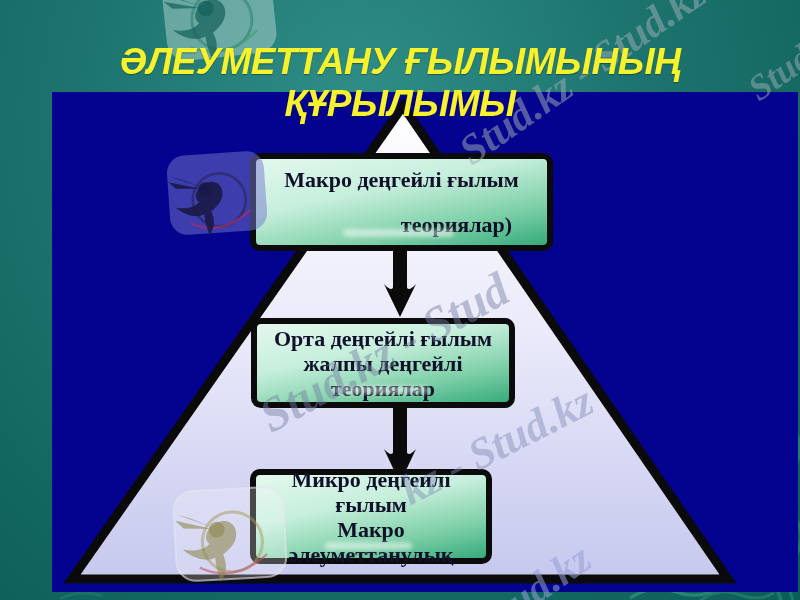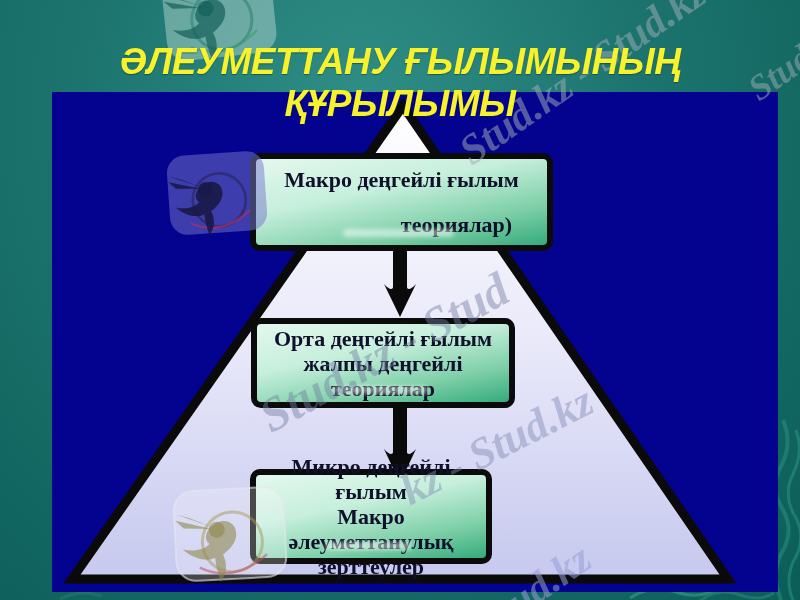--- a/index.html
+++ b/index.html
@@ -13,21 +13,21 @@
   
   .title{
     position:absolute;top:41px;left:0;width:100%;text-align:center;z-index:30;
     font-size:37px;font-weight:700;letter-spacing:-0.5px;color:#f7f22b;
     text-shadow:0 1px 1px rgba(0,40,40,.45);
     font-style:italic;
   }
   
   .panel{
     position:absolute;left:52px;top:92px;width:726px;height:500px;
-    background:#04038f;z-index:2;
+    background:#04038f;z-index:2;padding-left:20px;
   }
   .pyr{position:absolute;left:0;top:0;}
   
   .box{
     position:absolute;box-sizing:border-box;z-index:10;
     border:6px solid #0b0b0b;border-radius:10px;
     background:linear-gradient(168deg,#e4f8ee 0%,#c6efdc 38%,#7fd0a9 72%,#35ab7c 100%);
     display:flex;flex-direction:column;justify-content:center;
     font-family:"Liberation Serif","DejaVu Serif",serif;font-weight:700;
     font-size:22px;line-height:25px;color:#10102a;text-align:center;
@@ -115,21 +115,20 @@
       <div>жалпы деңгейлі теориялар</div>
     </div>
 
     <svg class="arrow a2" width="40" height="78" viewBox="0 0 40 78">
       <path d="M13,0 H27 V46 C27,49 31,49 36,43 L20,77 L4,43 C9,49 13,49 13,46 Z" fill="#0a0a0a"></path>
     </svg>
 
     <div class="box box3">
       <div>Микро деңгейлі ғылым</div>
       <div>Макро әлеуметтанулық</div>
-      <div>зерттеулер</div>
     </div>
   </div>
 
   <div class="wm wm1">Stud.kz - Stud.kz</div>
   <div class="wm wm2">Stud.kz - Stud</div>
   <div class="wm wm3">kz - Stud.kz</div>
   <div class="wm wm4">Stud.kz</div>
   <div class="wm wm5">Stud.kz</div>
 
   <svg class="logo logo1" viewBox="0 0 120 100">

